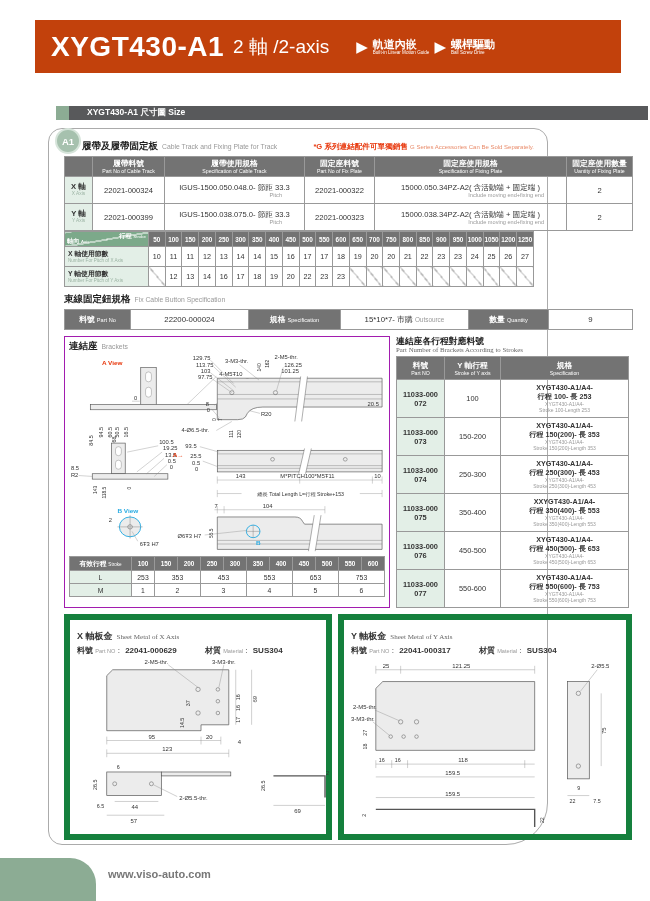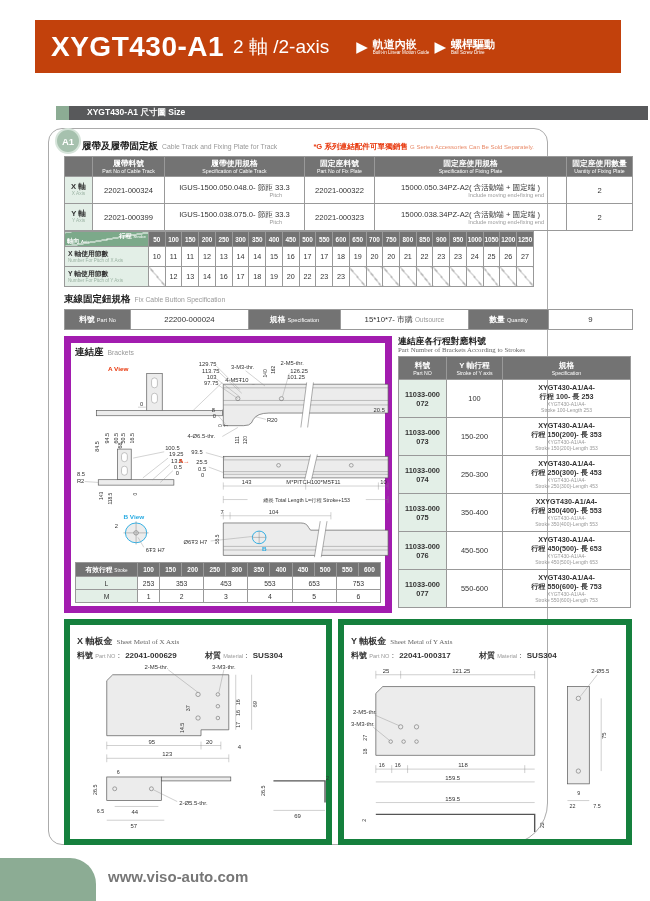--- a/index.html
+++ b/index.html
@@ -52,21 +52,21 @@
   .corner .tr i{font-style:normal;font-size:4.4px;font-weight:normal;}
   .corner .bl{position:absolute;left:2px;bottom:0;font-size:6.2px;font-weight:bold;color:#fff;}
   .corner .bl i{font-style:normal;font-size:4.4px;font-weight:normal;}
   .dg{background:linear-gradient(to top right,#fff calc(50% - .5px),#aaa calc(50% - .5px),#aaa calc(50% + .5px),#fff calc(50% + .5px));}
   
   .t3 td{height:19px;font-size:7.8px;}
   .t3 .gh .zh{display:inline;font-size:7.8px;}
   .t3 .gh .en{display:inline;font-size:5.6px;margin-left:2px;}
   
   .brow{display:flex;margin-top:6px;gap:6px;}
-  .bbox{width:328px;border:7px solid #a21caf;box-sizing:border-box;padding:3px 4px;}
+  .bbox{width:328px;border:1px solid #a21caf;box-sizing:border-box;padding:3px 4px;}
   .bsvg{width:316px;height:200px;display:block;}
   .bparts{width:234px;}
   .bp-t-zh{font-size:8.8px;font-weight:bold;color:#222;line-height:10px;}
   .bp-t-en{font-family:"Liberation Serif",serif;font-size:6.8px;color:#666;line-height:8px;margin-bottom:2px;}
   .t4 th{height:22px;}
   .t4 td{height:37px;font-size:7.4px;}
   .t4 .pno{font-weight:bold;font-size:7.4px;word-break:break-all;padding:0 4px;}
   .t4 .szh{font-size:7.2px;font-weight:bold;line-height:8.5px;}
   .t4 .sen{font-size:5px;color:#999;line-height:6px;}
   
@@ -94,21 +94,21 @@
   svg .cyan{fill:#29ABE2;font-weight:bold;font-size:6.6px;}
   svg .shape{fill:#ECECEC;stroke:#555;stroke-width:.7;}
   svg .slot{fill:#fff;stroke:#888;stroke-width:.5;}
   svg .dim{stroke:#888;stroke-width:.4;fill:none;}
   svg .edge{stroke:#777;stroke-width:.45;fill:none;}
   svg .hole{stroke:#555;stroke-width:.5;fill:none;}
   svg .brk{fill:#fff;stroke:none;}
   svg .brkl{stroke:#555;stroke-width:.5;fill:none;}
   
   .footer-green{position:absolute;left:0;top:858px;width:96px;height:43px;background:#8CAC94;border-radius:0 26px 0 0;}
-  .footer-url{position:absolute;left:108px;top:868px;font-size:15px;font-weight:bold;color:#777;}
+  .footer-url{position:absolute;left:108px;top:868px;font-size:11px;font-weight:bold;color:#777;}
 </style>
 </head>
 <body>
 
 <div>
 
   <div class="header-band">
     <span class="model">XYGT430-A1</span>
     <span class="subtitle">2 軸 /2-axis</span>
     <div class="badges">

